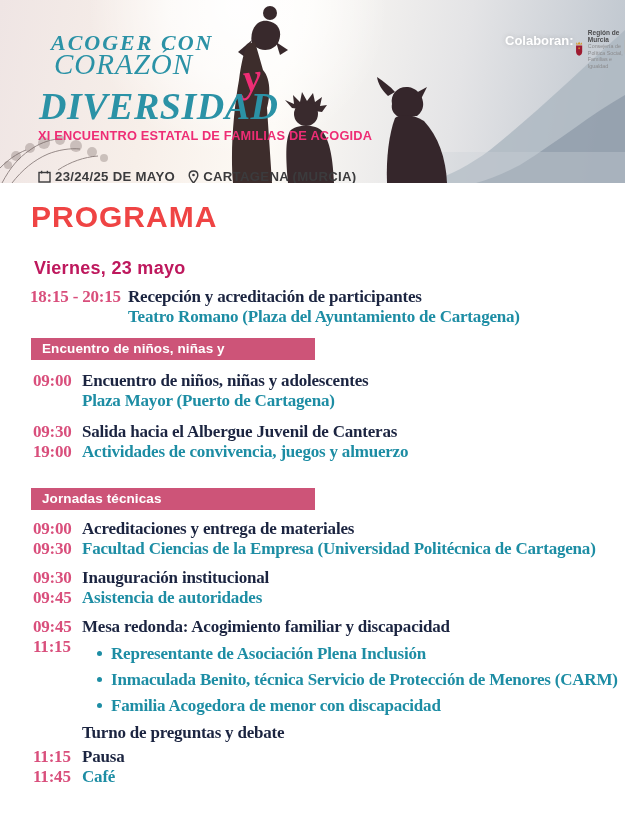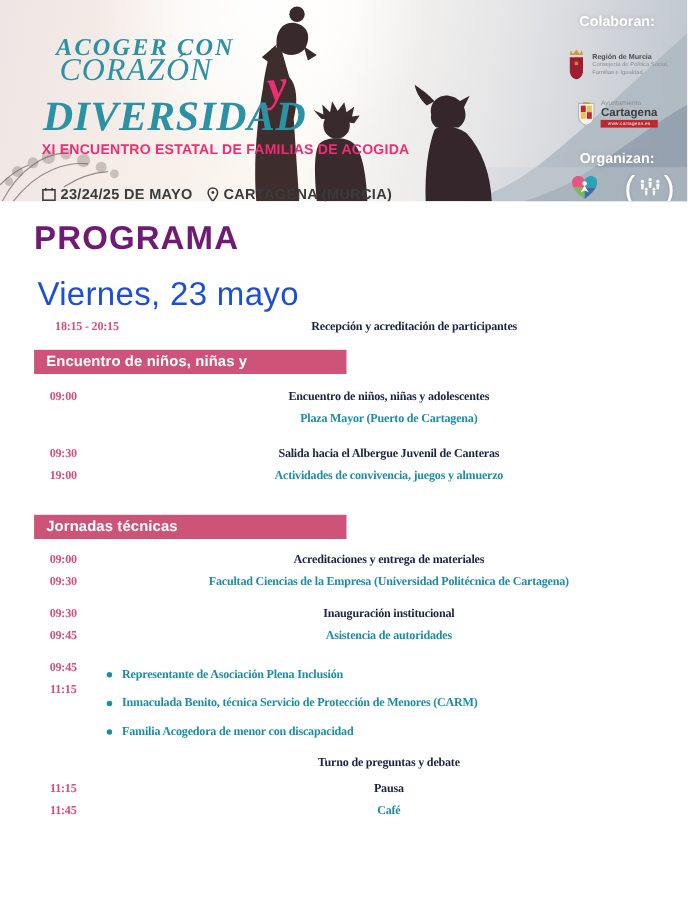--- a/index.html
+++ b/index.html
@@ -22,21 +22,21 @@
   .t3{position:absolute;left:39px;top:87px;font-family:"Liberation Serif",serif;
       font-style:italic;font-weight:700;font-size:38px;letter-spacing:0.5px;color:#2b92a6;line-height:1;}
   .t-sub{position:absolute;left:38px;top:128px;font-weight:800;font-size:12.8px;
       letter-spacing:0.2px;color:#ee2d75;}
   .t-date{position:absolute;left:38px;top:147px;display:flex;align-items:center;gap:5px;
       font-weight:700;font-size:13.2px;color:#3b3b3d;letter-spacing:0.3px;}
   .t-date .seg{display:flex;align-items:center;gap:4px;margin-top:22px;}
   .t-date .seg+.seg{margin-left:8px;}
 
   
-  .logos{position:absolute;right:8px;top:12px;width:112px;display:flex;flex-direction:column;
+  .logos{position:absolute;right:8px;top:12px;width:112px;display:flex;flex-direction:row;
          align-items:center;color:#fff;}
   .logos .lbl{font-weight:700;font-size:13px;text-shadow:0 0 4px rgba(120,120,120,0.35);}
   .logo-row{display:flex;align-items:center;gap:4px;margin-top:17px;}
   .murcia-txt{display:flex;flex-direction:column;text-align:left;}
   .murcia-txt .n{font-size:6.5px;font-weight:700;color:#4c4c4e;}
   .murcia-txt .s{font-size:5.3px;color:#8b8b8d;line-height:1.25;}
   .cart-txt{display:flex;flex-direction:column;text-align:left;}
   .cart-txt .a{font-size:6px;color:#8b8b8d;}
   .cart-txt .n{font-size:10.5px;font-weight:700;color:#3c3c3e;line-height:1;}
   .cart-url{background:#c0272d;color:#fff;font-size:4.2px;text-align:center;
@@ -45,31 +45,31 @@
   .org-block{display:flex;flex-direction:column;align-items:center;width:50px;}
   .org-name{font-weight:800;font-size:9px;letter-spacing:1px;margin-top:1px;
             text-shadow:0 0 3px rgba(100,100,100,0.4);}
   .org-sub{font-size:3.9px;line-height:1.25;text-align:center;opacity:0.9;margin-top:1px;}
   .aseaf-box{display:flex;align-items:center;}
   .paren{font-size:30px;font-weight:400;line-height:26px;
          text-shadow:0 0 3px rgba(100,100,100,0.35);}
 
   
   .program-title{margin:17px 0 0 31px;font-size:30px;font-weight:800;letter-spacing:1px;
-                 color:#701a75;line-height:34px;}
-  .day-heading{margin:20px 0 0 34px;font-size:30px;font-weight:400;letter-spacing:0.3px;
-               color:#1d4ed8;line-height:28px;}
+                 color:#ef4444;line-height:34px;}
+  .day-heading{margin:20px 0 0 34px;font-size:18px;font-weight:700;letter-spacing:0.3px;
+               color:#be185d;line-height:28px;}
   .day-heading.saturday{margin-top:21px;}
   .badge{box-sizing:border-box;width:284px;height:22px;margin:11px 0 0 31px;background:#cd5478;
          color:#ffffff;font-size:13.5px;font-weight:700;line-height:22px;padding-left:11px;
          letter-spacing:0.1px;}
   .badge.second{margin-top:26px;}
 
   .row{display:flex;margin:11px 0 0 33px;font-family:"Liberation Serif",serif;
-       font-weight:700;font-size:11px;line-height:20px;letter-spacing:-0.2px;text-align:center;}
+       font-weight:700;font-size:17px;line-height:20px;letter-spacing:-0.2px;}
   .row .times{flex:none;width:49px;display:flex;flex-direction:column;color:#d94f7c;}
   .row .body{flex:1;min-width:0;}
   .row--friday{margin-left:30px;margin-top:5px;}
   .row--friday .times{width:98px;}
   .row--j1,.row--j2,.row--mesa{margin-top:9px;}
   .row--pausa{margin-top:4px;}
   .t-pink{color:#d94f7c;}
   .l-navy{color:#1b2440;}
   .l-teal{color:#1d8da4;}
   .bullet{display:flex;margin-top:7px;line-height:19px;}
@@ -242,20 +242,21 @@
   <div class="program-title">PROGRAMA</div>
 
   <div class="day-heading">Viernes, 23 mayo</div>
 
   <div class="row row--friday">
     <div class="times">
       <span class="t-pink">18:15 - 20:15</span>
     </div>
     <div class="body">
       <div class="l-navy">Recepción y acreditación de participantes</div>
+      <div class="l-teal">Teatro Romano (Plaza del Ayuntamiento de Cartagena)</div>
     </div>
   </div>
 
 
   <div class="badge">Encuentro de niños, niñas y adolescentes</div>
 
   <div class="row">
     <div class="times">
       <span class="t-pink">09:00</span>
     </div>
@@ -299,20 +300,21 @@
       <div class="l-teal">Asistencia de autoridades</div>
     </div>
   </div>
 
   <div class="row row--mesa">
     <div class="times">
       <span class="t-pink">09:45</span>
       <span class="t-pink">11:15</span>
     </div>
     <div class="body">
+      <div class="l-navy">Mesa redonda: Acogimiento familiar y discapacidad</div>
       <div>
         <div class="bullet">
           <span class="dot"></span>
           <span class="l-teal">Representante de Asociación Plena Inclusión</span>
         </div>
         <div class="bullet">
           <span class="dot"></span>
           <span class="l-teal">Inmaculada Benito, técnica Servicio de Protección de Menores (CARM)</span>
         </div>
         <div class="bullet">

